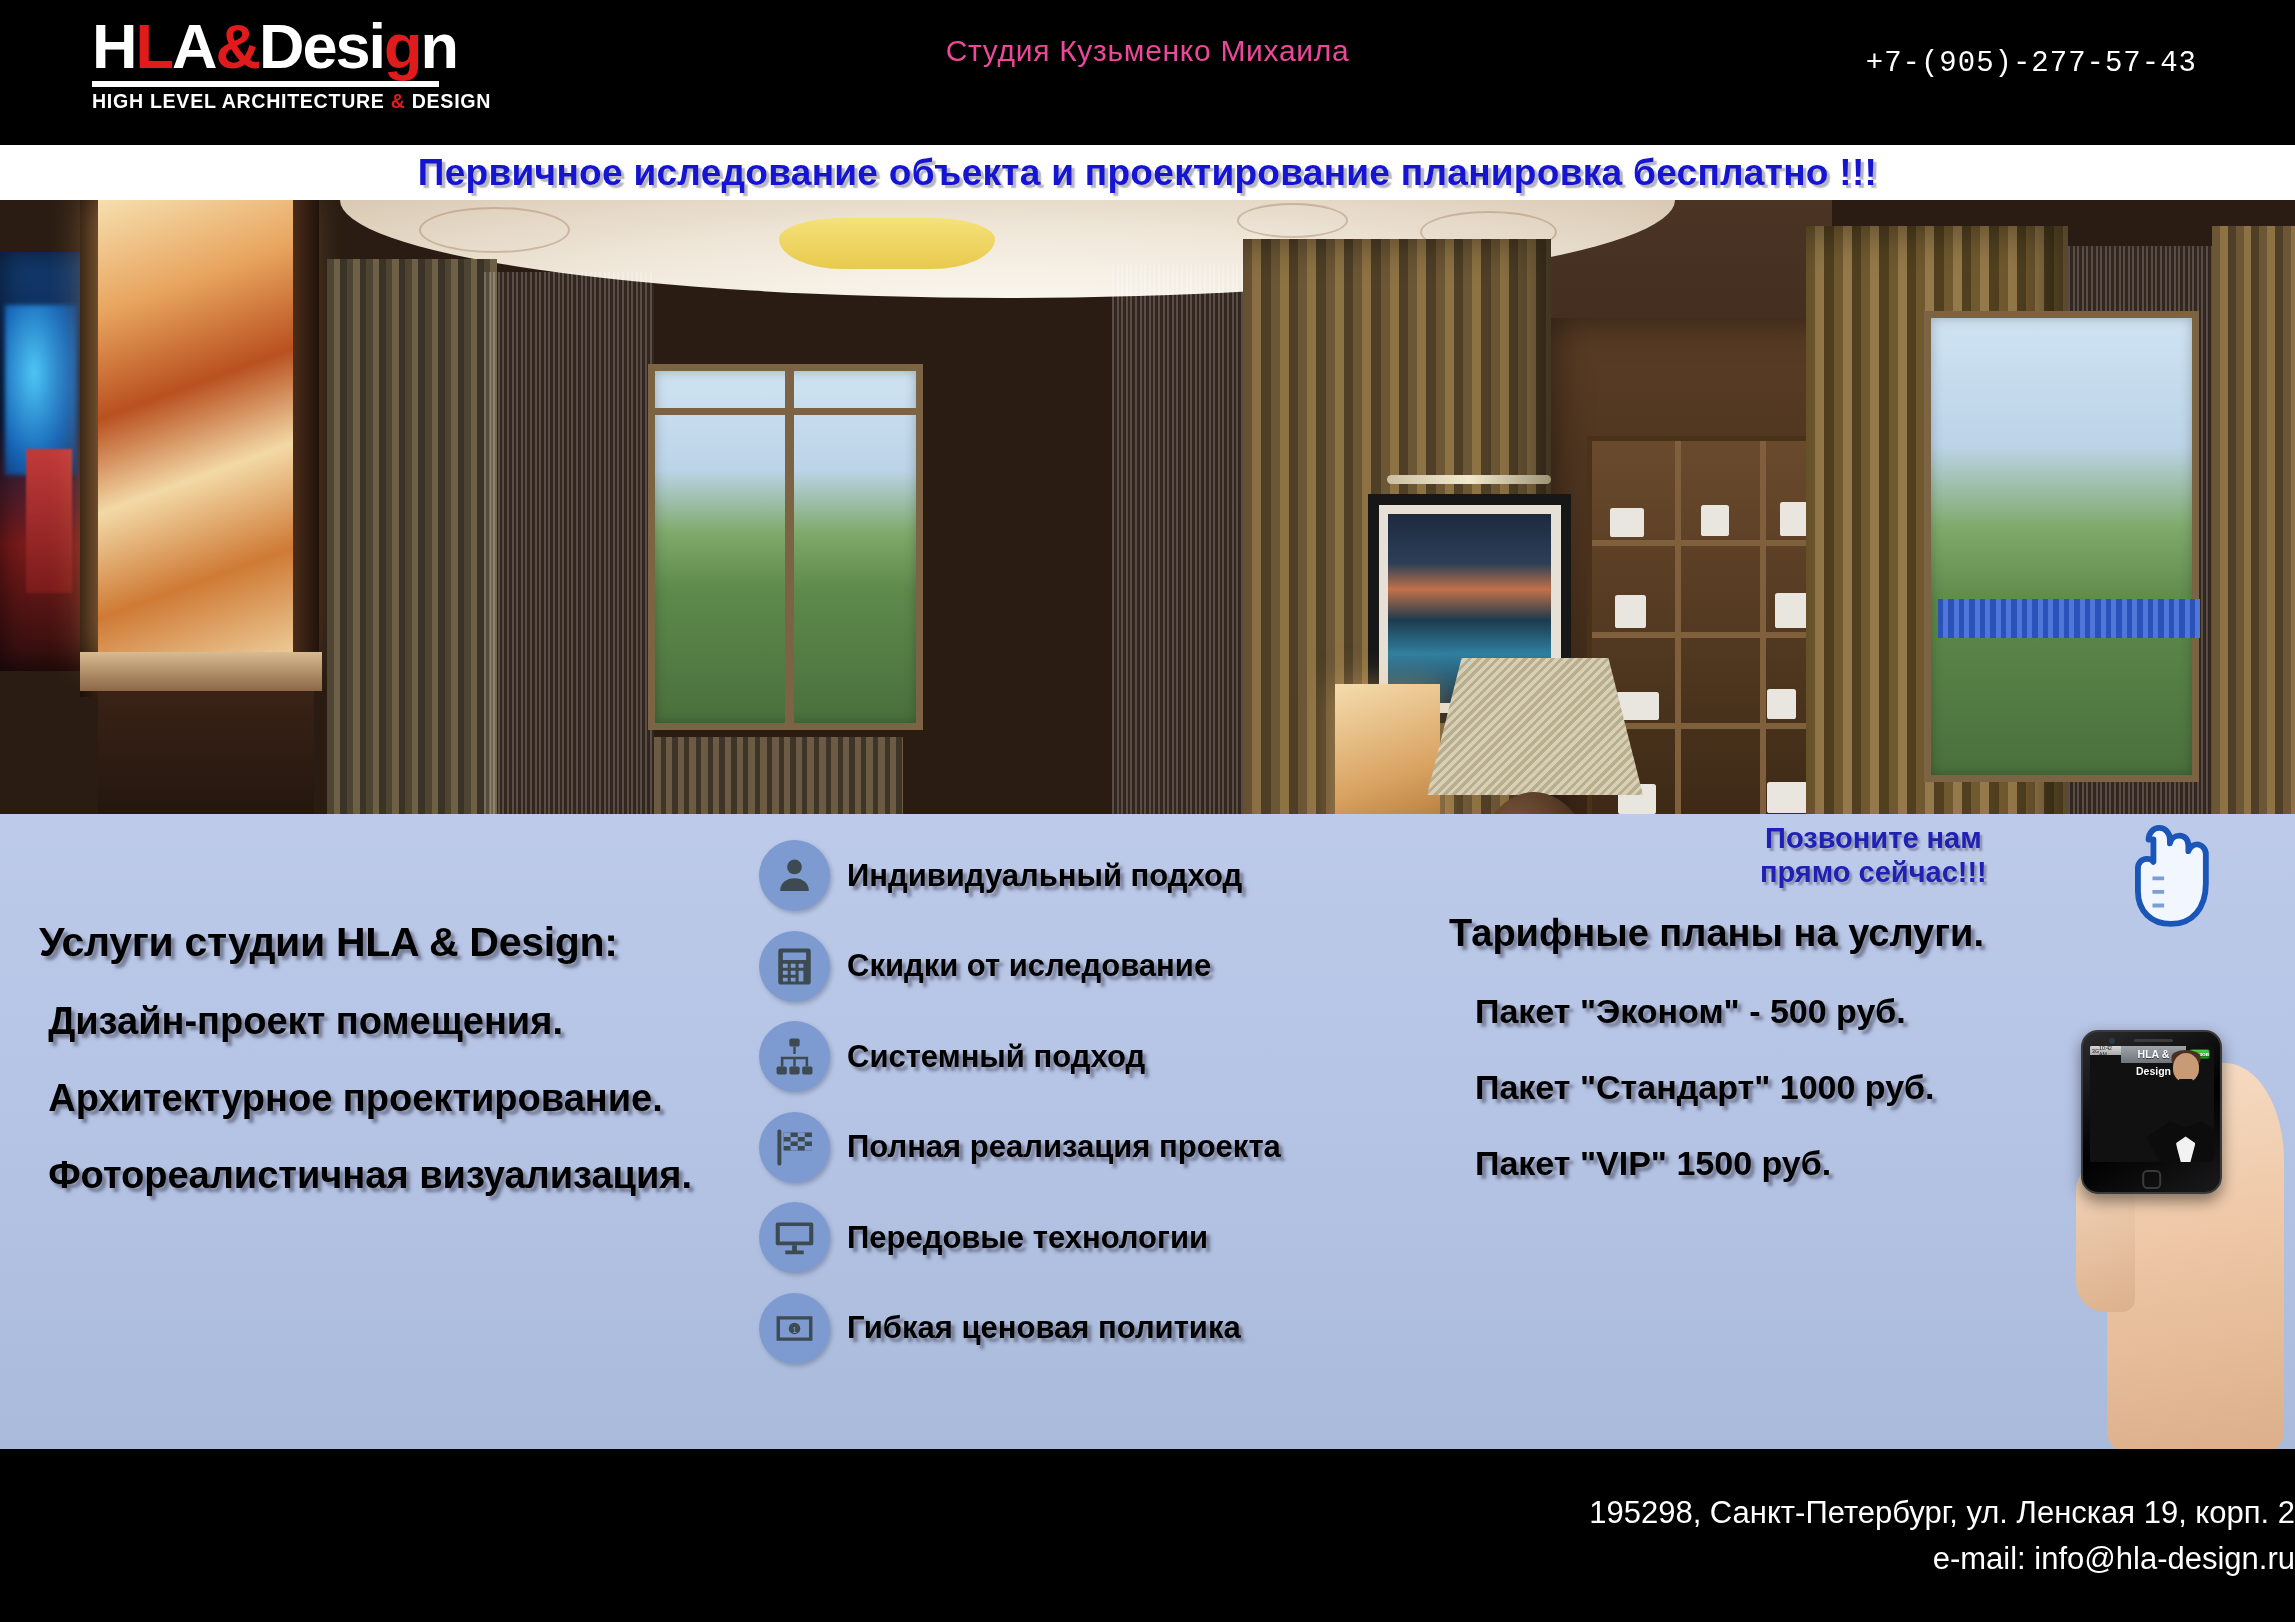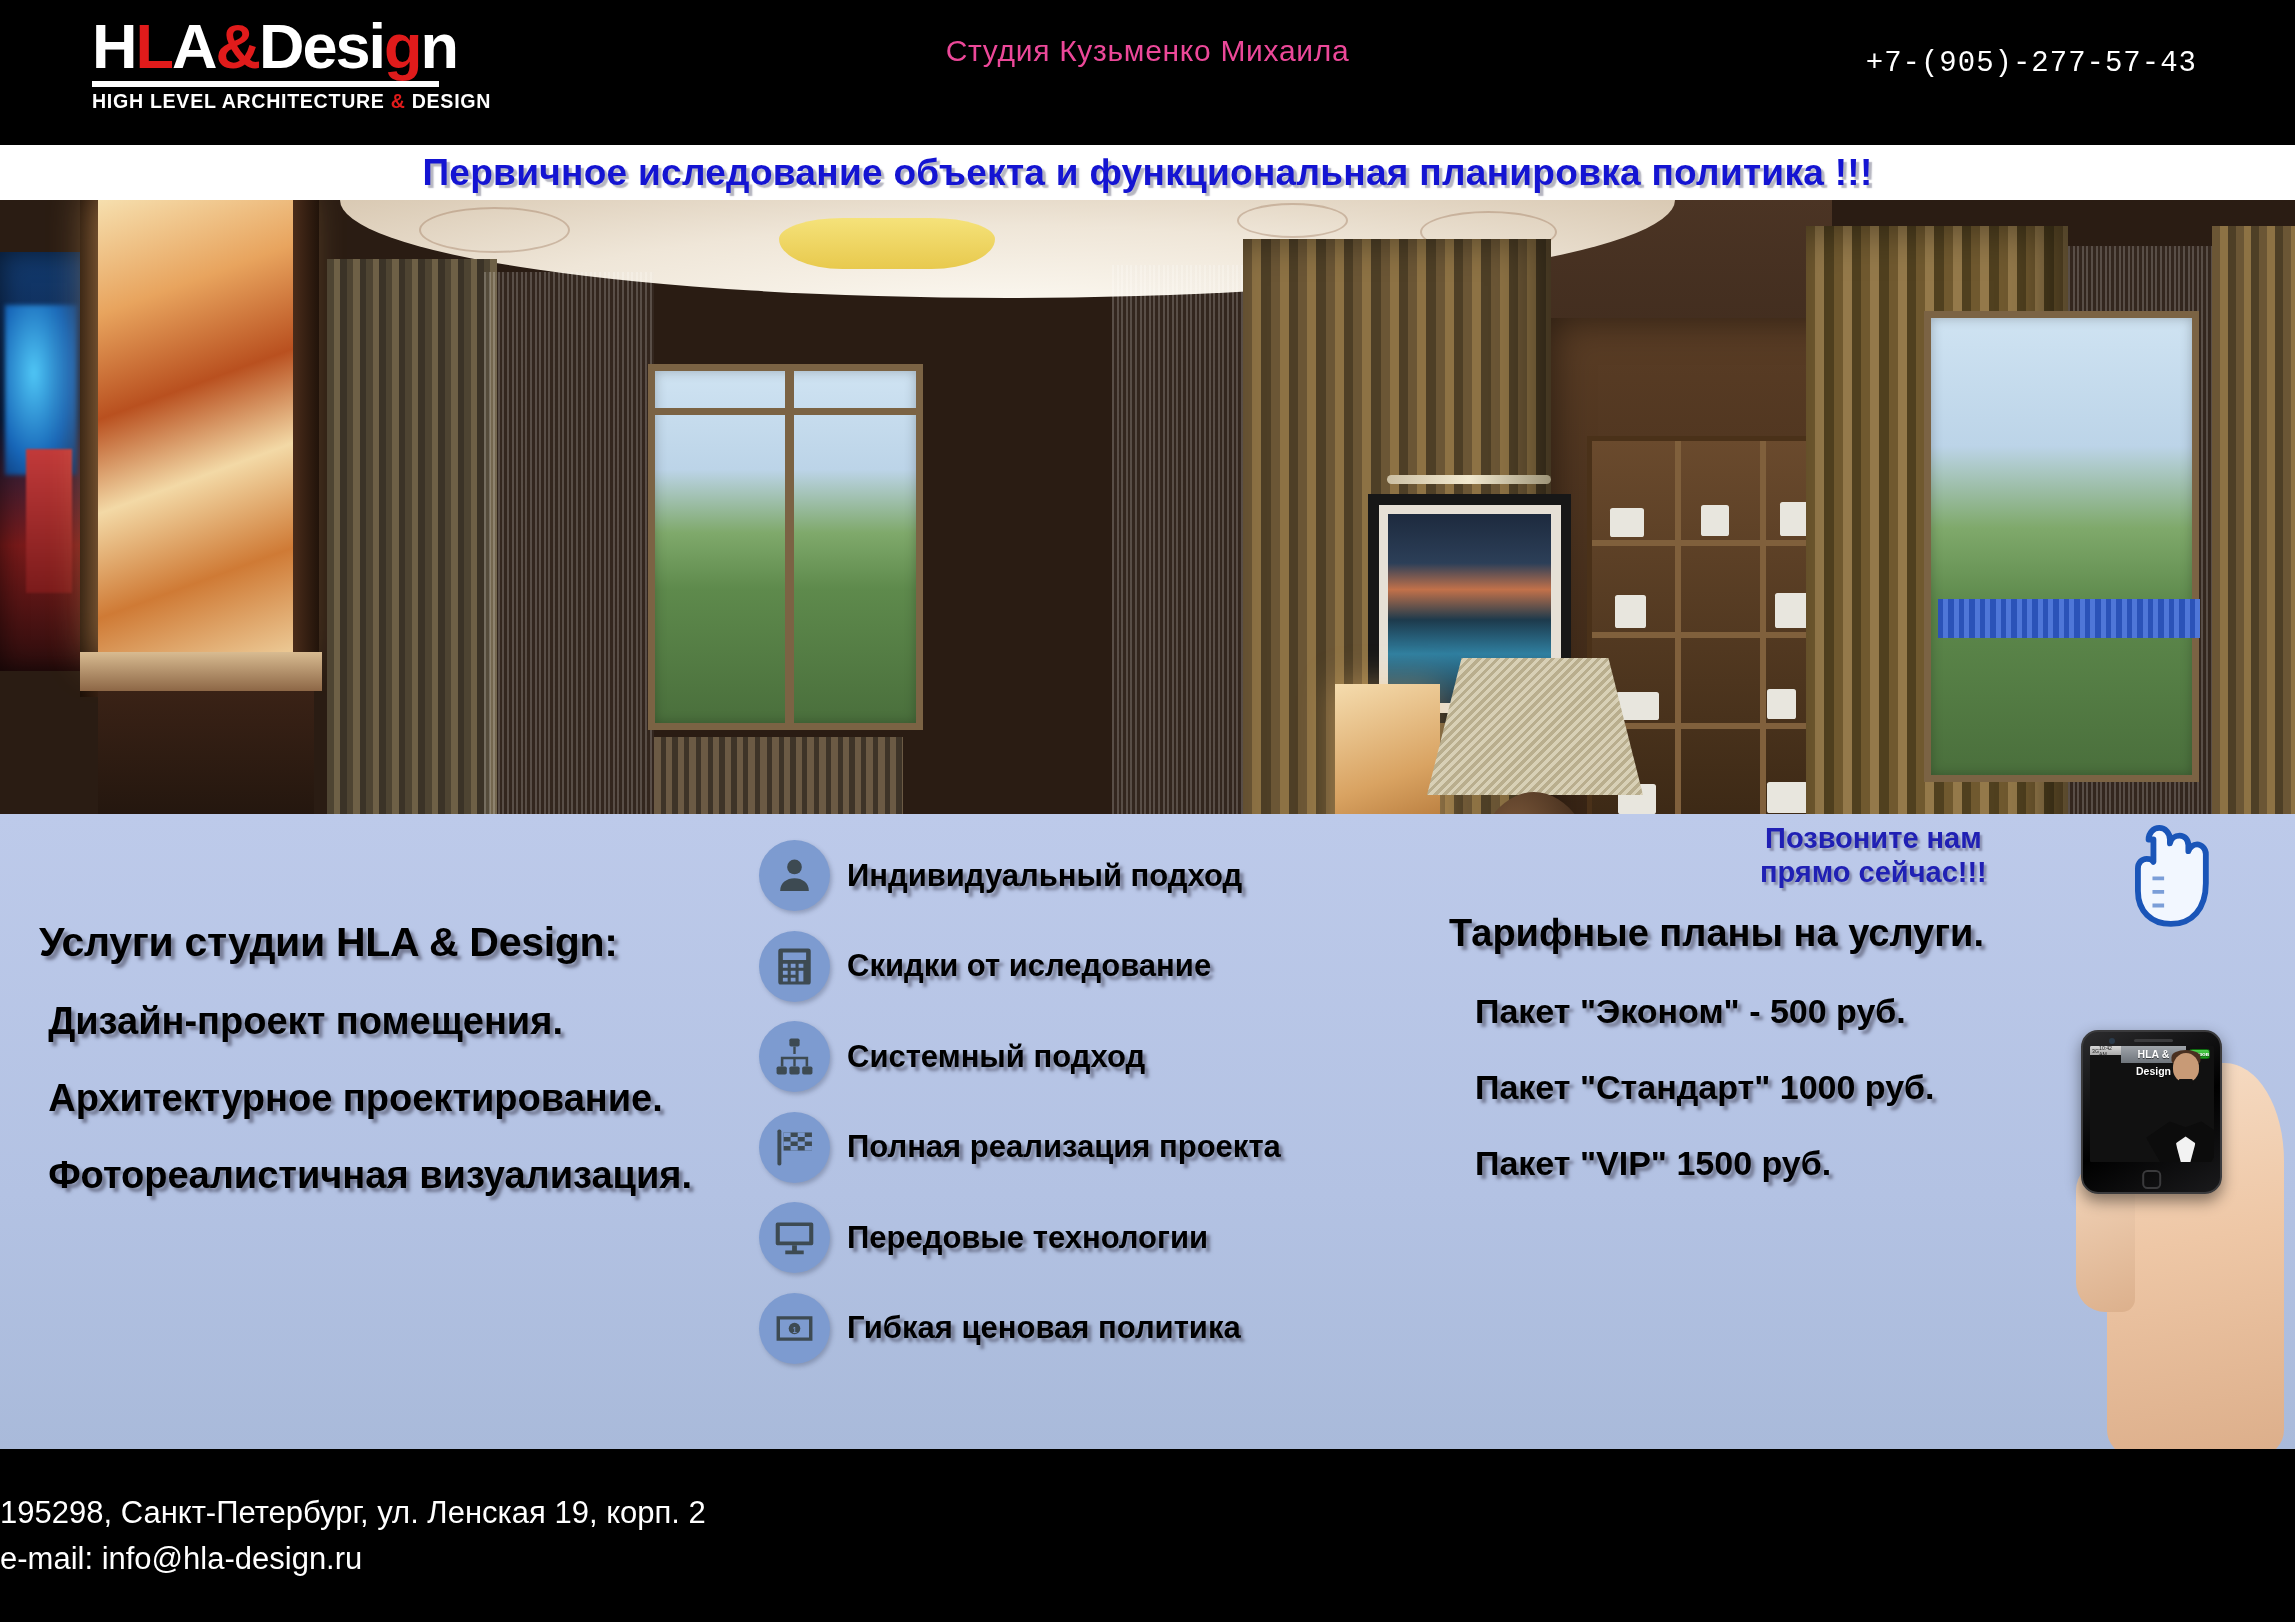--- a/index.html
+++ b/index.html
@@ -212,41 +212,41 @@
             width:14.4px; height:5.9px; background:#111; border-radius:1.3px; }
   .ph-call { height:10.5px; margin:2.6px 3.3px 0 3.3px; border-radius:2.6px;
              background:linear-gradient(180deg,#4ed04e,#179917);
              border:0.7px solid #0e6b0e; color:#fff; font-size:5.9px; font-weight:bold;
              text-align:center; line-height:9.8px; text-shadow:0 0.7px 0.7px rgba(0,0,0,.5); }
   .phone-home { position:absolute; left:50%; bottom:2.6px; transform:translateX(-50%);
                 width:19.6px; height:19.6px; border:2px solid #3a3a3c; border-radius:5.2px; }
 
   
   .footer { position:absolute; left:0; top:1449px; width:2295px; height:173px;
-            background:#000; display:flex; flex-direction:column; align-items:flex-start;
+            background:#000; display:flex; flex-direction:column; align-items:flex-end;
             justify-content:center; }
   .footer div { color:#fff; font-size:31px; line-height:46px; white-space:nowrap; }
 </style>
 </head>
 <body>
 
 <div class="page">
 
   <div class="topbar">
     <div class="logo">
       <div class="logo-main"><span>H</span><span class="red">L</span><span>A</span><span class="red">&amp;</span><span>Desi</span><span class="red">g</span><span>n</span></div>
       <div class="logo-rule"></div>
       <div class="logo-sub"><span>HIGH LEVEL ARCHITECTURE </span><span class="red">&amp;</span><span> DESIGN</span></div>
     </div>
     <div class="studio-title">Студия Кузьменко Михаила</div>
     <div class="top-phone">+7-(905)-277-57-43</div>
   </div>
 
   <div class="banner">
-    <div class="banner-text">Первичное иследование объекта и функциональная планировка политика !!!</div>
+    <div class="banner-text">Первичное иследование объекта и проектирование планировка бесплатно !!!</div>
   </div>
 
   <div class="hero">
     <div class="hero-inner">
 
       <div class="wall-r"></div>
       <div class="wall-line" style="left:1361px;top:124px;width:471px;"></div>
       <div class="wall-line" style="left:1361px;top:537px;width:471px;"></div>
 
       <div class="ceiling"></div>

